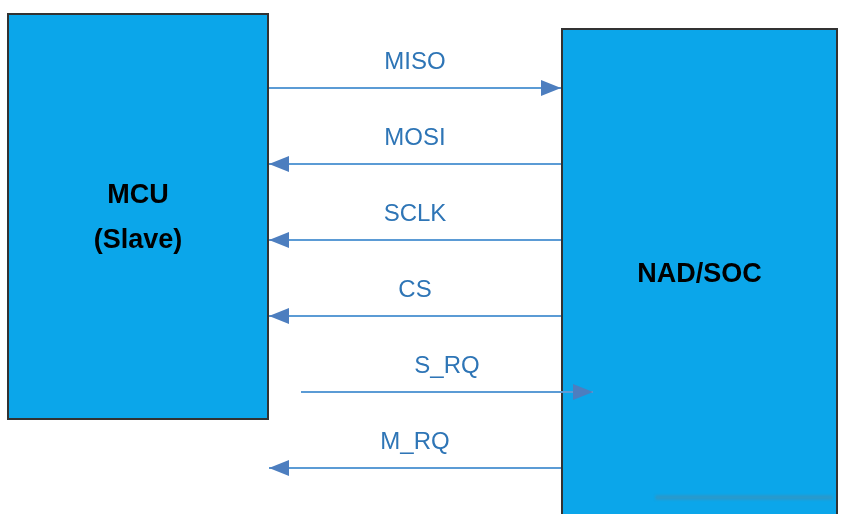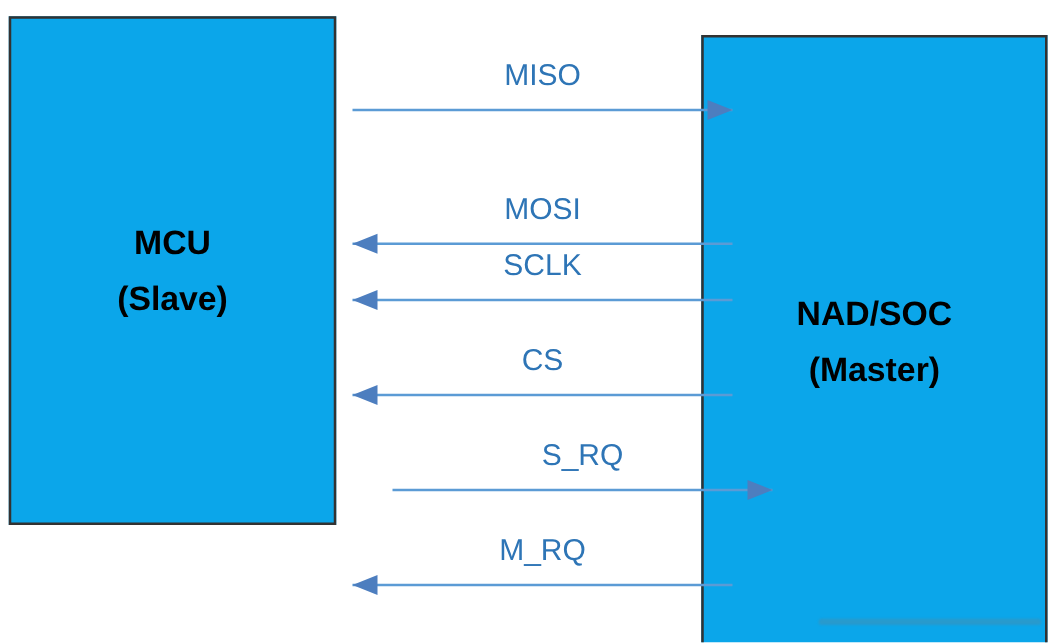--- a/index.html
+++ b/index.html
@@ -30,25 +30,24 @@
   .box.right { left: 561px; top: 12px; width: 277px; height: 491px; margin-top: 16px; }
   .box-line {
     color: var(--block-text, #000000);
     font-weight: bold;
     font-size: 27px;
     line-height: 45px;
     white-space: nowrap;
   }
   #signals {
     position: absolute;
-    left: 282px;
+    left: 269px;
     top: 0;
     width: 292px;
     height: 514px;
-    padding-left: 12px;
   }
   .signal {
     position: absolute;
     left: 0;
     width: 100%;
     height: 56px;
   }
   .signal-label {
     height: 38px;
     line-height: 38px;
@@ -102,33 +101,32 @@
 
 <div id="stage">
 
   <div class="box left">
     <div class="box-line">MCU</div>
     <div class="box-line">(Slave)</div>
   </div>
 
   <div class="box right">
     <div class="box-line">NAD/SOC</div>
-    <div class="box-line">(Master)</div>
   </div>
 
   <div id="signals">
     <div class="signal dir-right" style="top: 42px;">
       <div class="signal-label">MISO</div>
       <div class="signal-arrow">
         <div class="line"></div>
         <div class="head"></div>
       </div>
     </div>
 
-    <div class="signal dir-left" style="top: 118px; margin-top: 31px;">
+    <div class="signal dir-left" style="top: 118px;">
       <div class="signal-label">MOSI</div>
       <div class="signal-arrow">
         <div class="line"></div>
         <div class="head"></div>
       </div>
     </div>
 
     <div class="signal dir-left" style="top: 194px;">
       <div class="signal-label">SCLK</div>
       <div class="signal-arrow">

